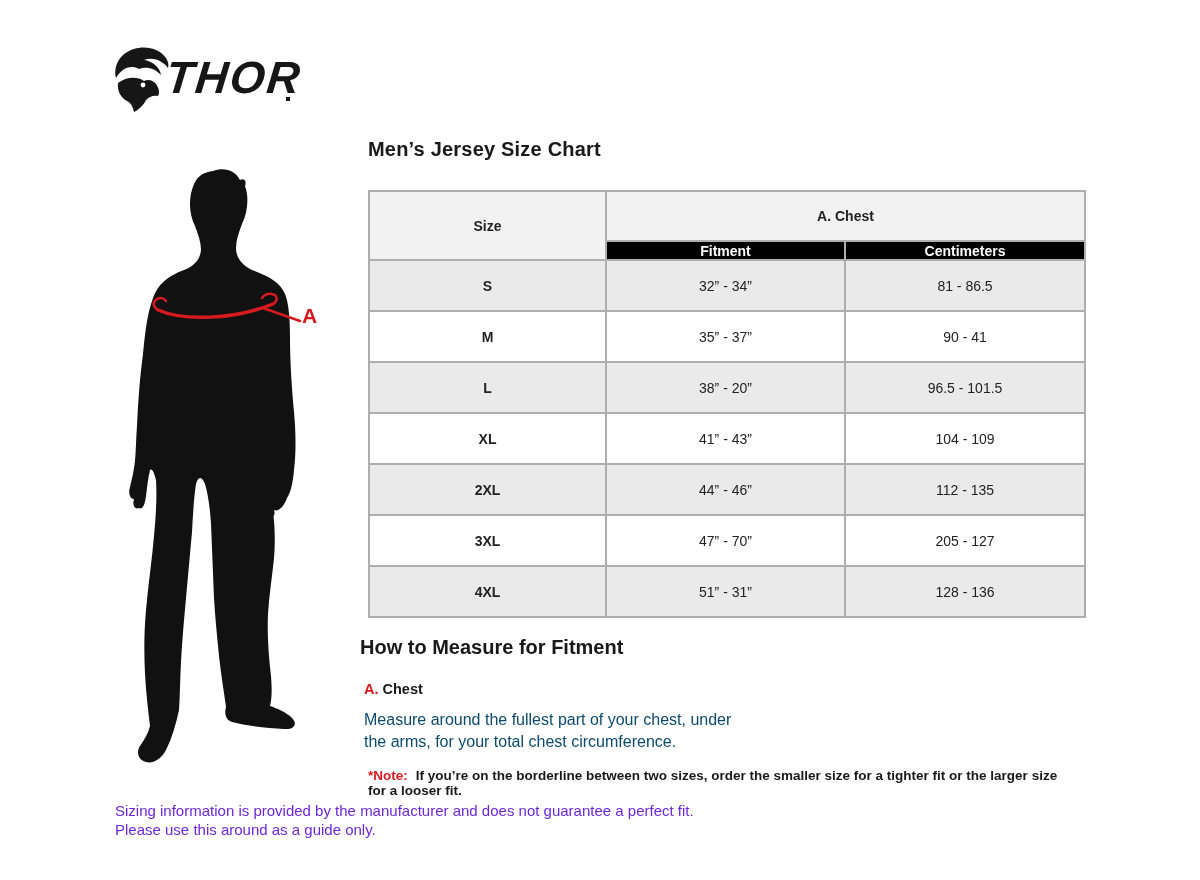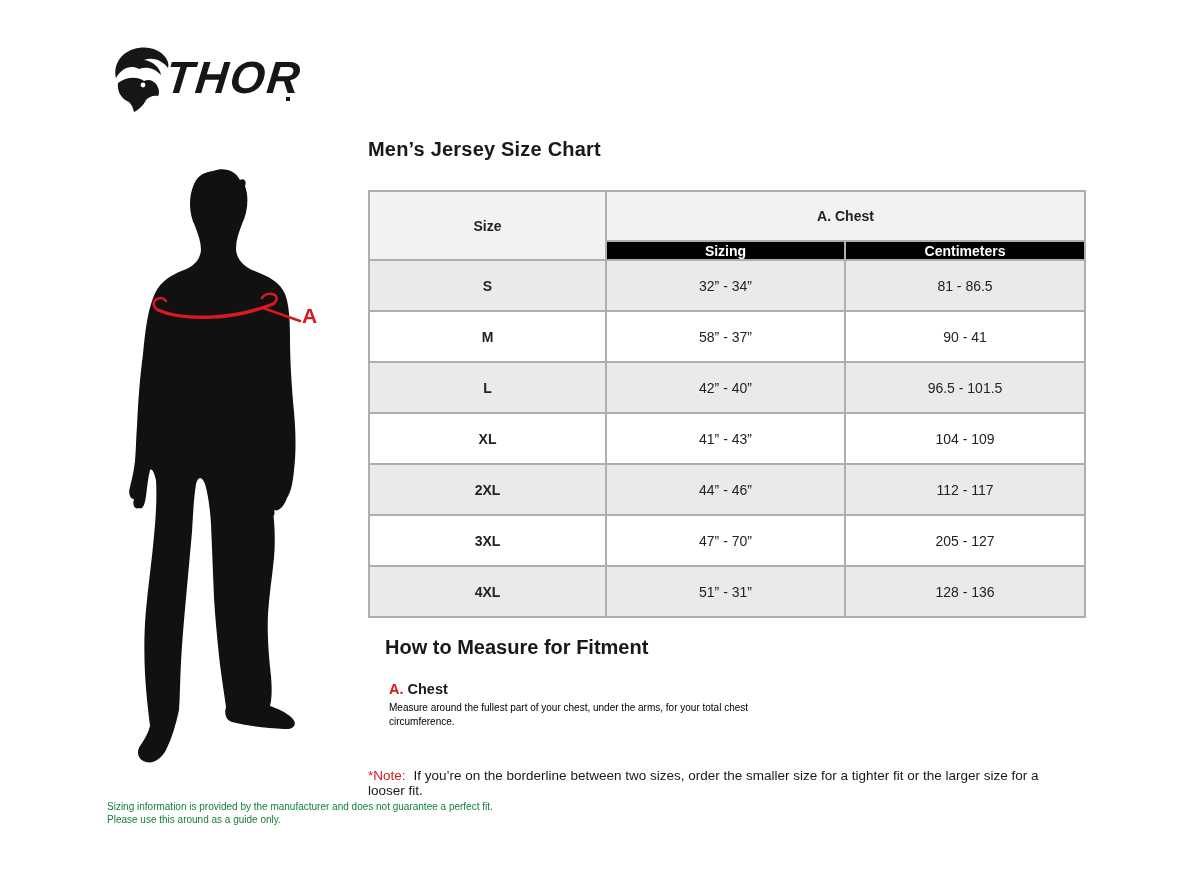--- a/index.html
+++ b/index.html
@@ -32,33 +32,33 @@
   .th-size  { background:#f2f2f2; font-weight:bold; font-size:15px; }
   .th-chest { background:#f2f2f2; font-weight:bold; font-size:15px; height:50px; }
   .th-unit  { background:#000; color:#fff !important; font-weight:bold; font-size:12px; height:19px;
               border-top:2px solid #aeaeae; }
   tr.data-row { height:51px; }
   tr.row-gray td { background:#eaeaea; }
   tr.row-white td { background:#ffffff; }
   td.cell-size { font-weight:bold; }
 
   
-  .howto { position:absolute; left:385px; top:636px; width:716px; }
+  .howto { position:absolute; left:360px; top:636px; width:716px; }
   .howto-heading { font-size:20px; font-weight:bold; color:#191919; }
   .howto-item { margin-top:22px; margin-left:4px; }
   .item-title { font-size:14.5px; font-weight:bold; color:#191919; }
   .item-letter { color:#d71920; }
-  .item-desc { margin-top:4px; width:370px; font-size:10px; line-height:1.38; color:#000000; }
+  .item-desc { margin-top:12px; width:370px; font-size:16px; line-height:1.38; color:#0c4a6e; }
 
-  .note-line { position:absolute; left:368px; top:768px; width:700px; font-size:13.5px; font-weight:normal; }
+  .note-line { position:absolute; left:368px; top:768px; width:700px; font-size:13.5px; font-weight:bold; }
   .note-label { color:#d71920; margin-right:8px; }
   .note-text { color:#191919; }
 
   
-  .footer { position:absolute; left:107px; top:801px; font-size:10px; color:#15803d; line-height:1.28; }
+  .footer { position:absolute; left:115px; top:801px; font-size:15px; color:#6d28d9; line-height:1.28; }
 </style>
 </head>
 <body>
 
 <div class="page">
 
   <div class="logo">
     <svg class="logo-icon" width="64" height="70" viewBox="0 0 64 70" aria-hidden="true">
       <path fill="#161616" d="M6,36 C3,24 10,11 24,7 C36,3 50,7 56,16 C58,19 59,23 58,26
                C52,18 42,15 34,18 C42,19 50,25 51,33 C45,26 36,24 29,27 C20,22 11,27 6,36 Z"></path>
@@ -117,47 +117,47 @@
           <col class="c-size">
           <col class="c-in">
           <col class="c-cm">
         </colgroup>
       <tbody>
         <tr>
           <td class="th-size" rowspan="2">Size</td>
           <td class="th-chest" colspan="2">A. Chest</td>
         </tr>
         <tr>
-          <td class="th-unit">Sizing</td>
+          <td class="th-unit">Fitment</td>
           <td class="th-unit">Centimeters</td>
         </tr>
         <tr class="data-row row-gray">
           <td class="cell-size">S</td>
           <td>32” - 34”</td>
           <td>81 - 86.5</td>
         </tr>
         <tr class="data-row row-white">
           <td class="cell-size">M</td>
-          <td>58” - 37”</td>
+          <td>35” - 37”</td>
           <td>90 - 41</td>
         </tr>
         <tr class="data-row row-gray">
           <td class="cell-size">L</td>
-          <td>42” - 40”</td>
+          <td>38” - 20”</td>
           <td>96.5 - 101.5</td>
         </tr>
         <tr class="data-row row-white">
           <td class="cell-size">XL</td>
           <td>41” - 43”</td>
           <td>104 - 109</td>
         </tr>
         <tr class="data-row row-gray">
           <td class="cell-size">2XL</td>
           <td>44” - 46”</td>
-          <td>112 - 117</td>
+          <td>112 - 135</td>
         </tr>
         <tr class="data-row row-white">
           <td class="cell-size">3XL</td>
           <td>47” - 70”</td>
           <td>205 - 127</td>
         </tr>
         <tr class="data-row row-gray">
           <td class="cell-size">4XL</td>
           <td>51” - 31”</td>
           <td>128 - 136</td>

